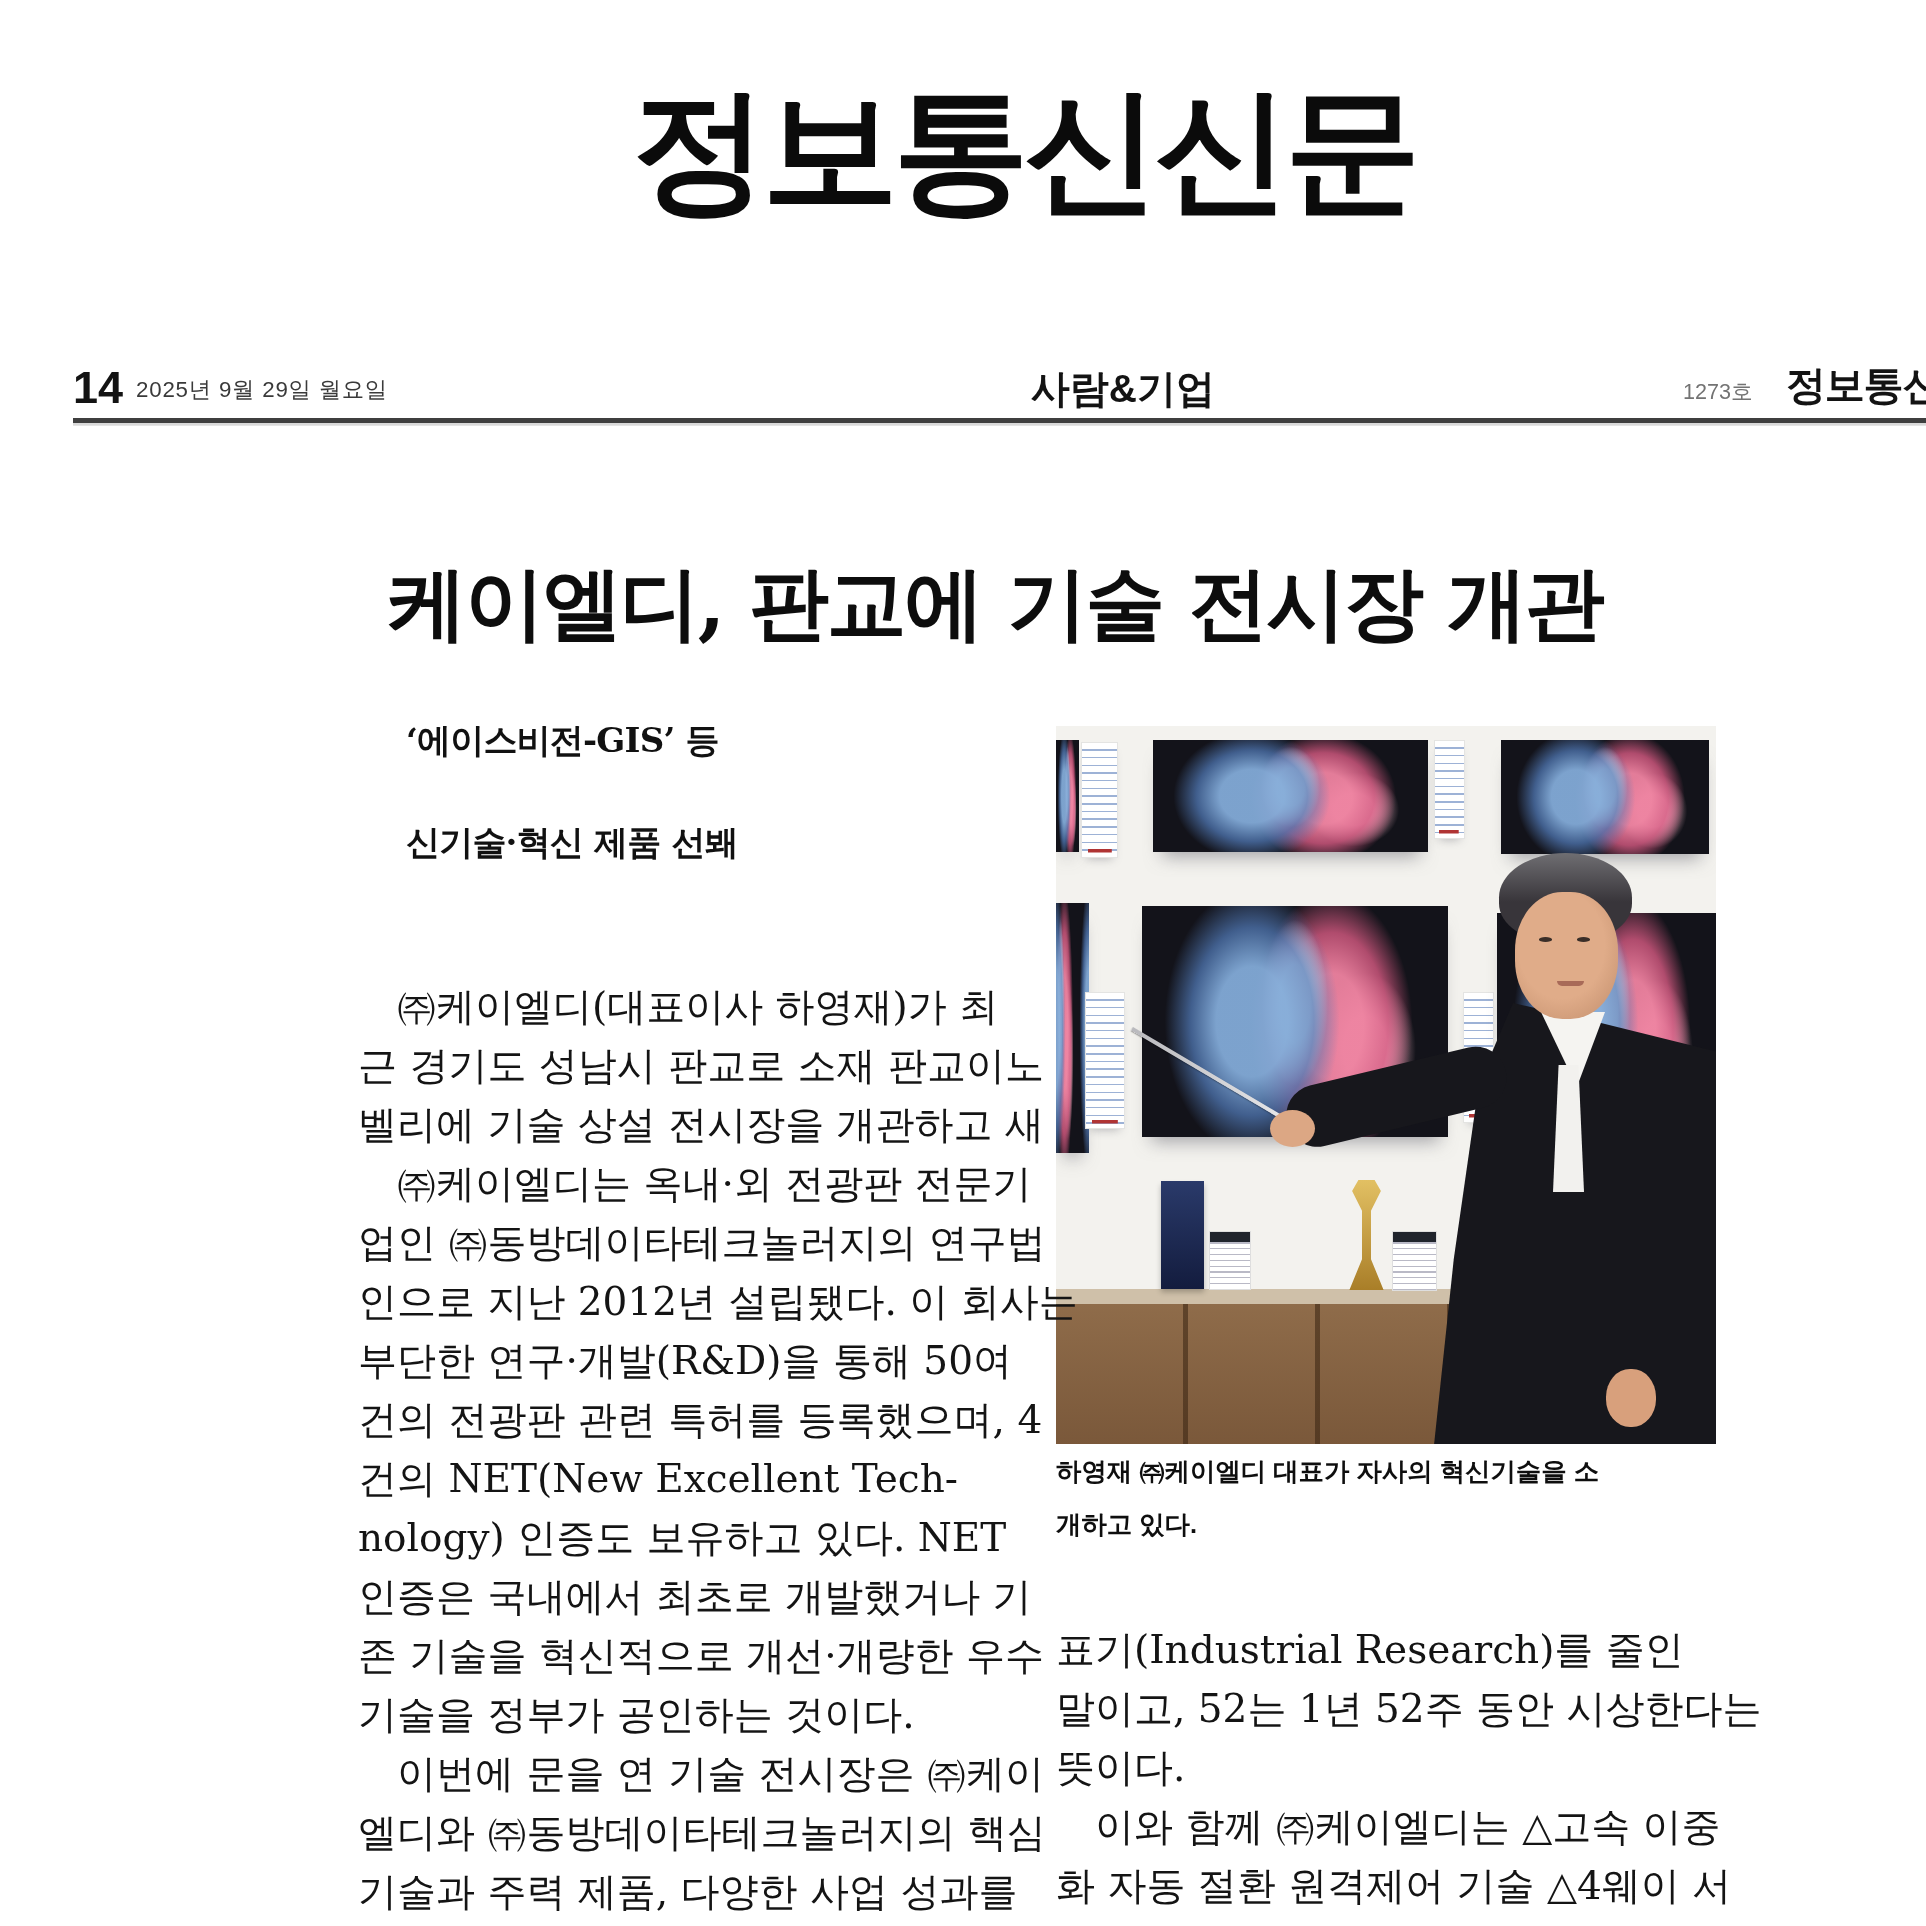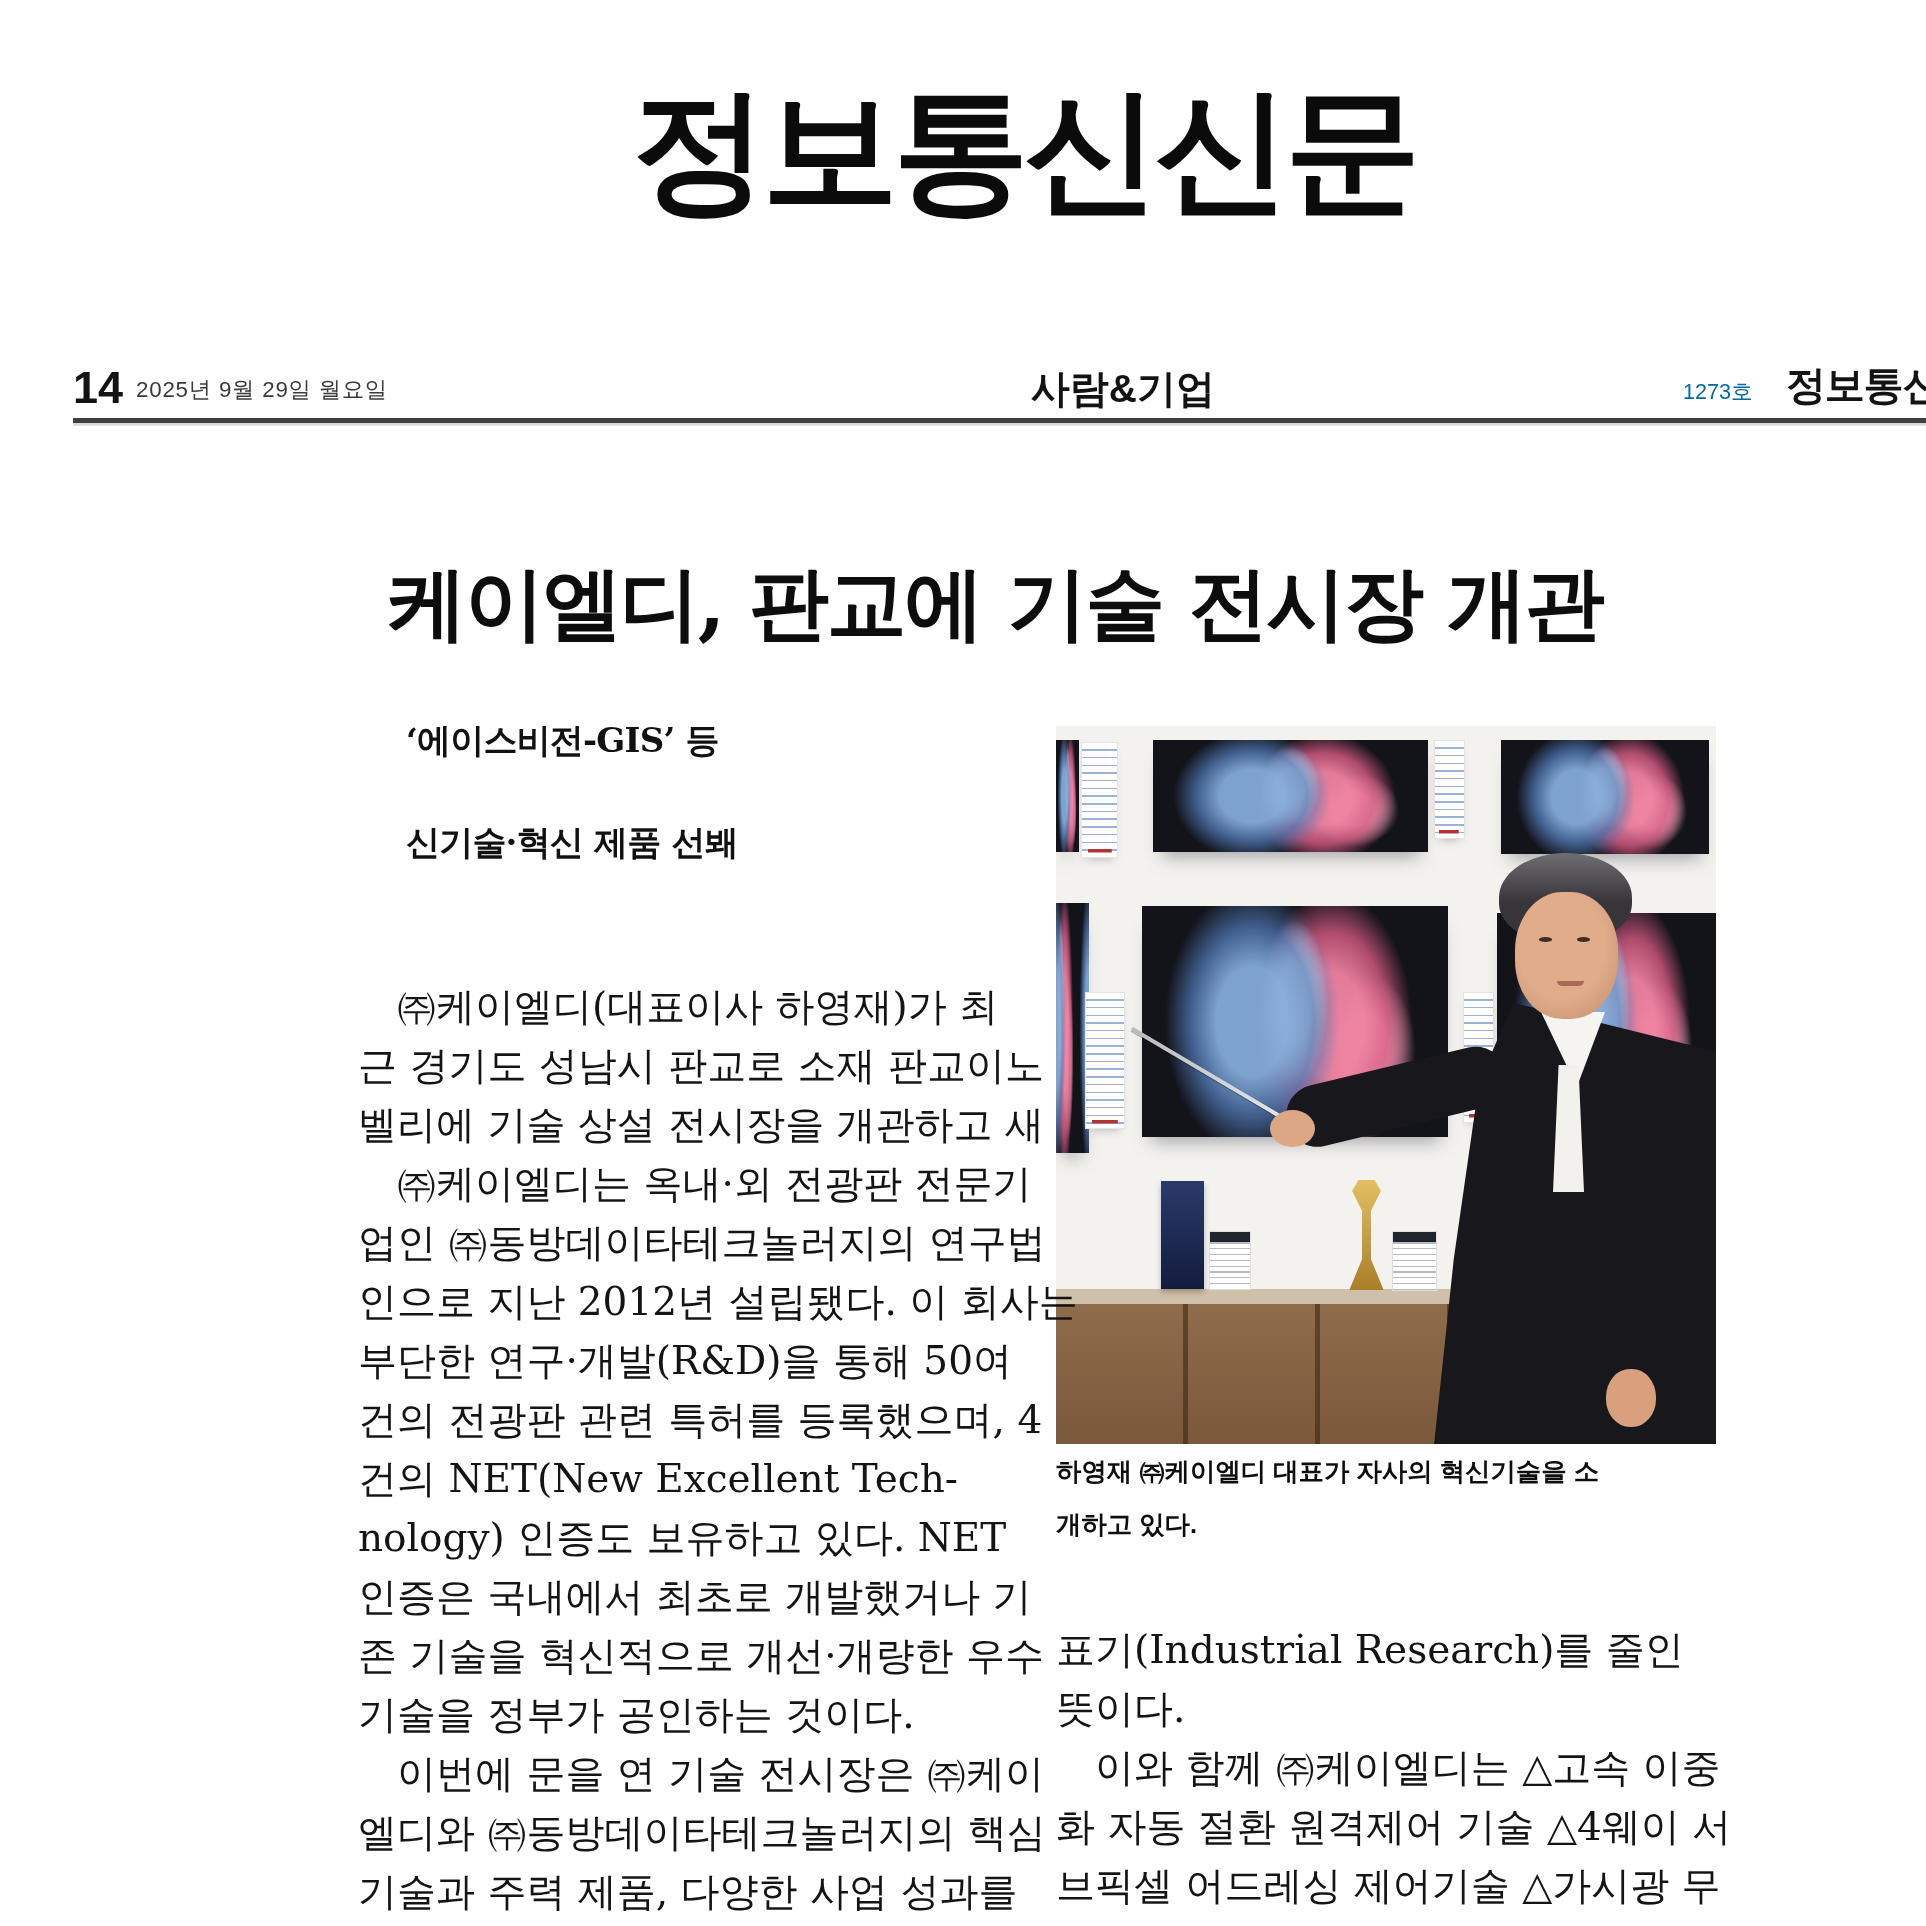--- a/index.html
+++ b/index.html
@@ -8,21 +8,21 @@
   .abs{position:absolute;}
   
   .masthead{left:613px;top:75px;width:821px;text-align:center;font-weight:bold;
             font-size:136px;letter-spacing:-5.4px;line-height:1.1;color:#0b0b0b;}
   .pagenum{left:73px;top:365px;font-family:"Liberation Sans","DejaVu Sans",sans-serif;
            font-weight:bold;font-size:45px;line-height:1;}
   .dateline{left:136px;top:379px;font-family:"Liberation Sans","DejaVu Sans",sans-serif;
             font-size:22.3px;line-height:1;color:#3a3a3a;letter-spacing:0.8px;}
   .section{left:830px;top:369px;width:385px;text-align:right;
            font-family:"Liberation Sans","DejaVu Sans",sans-serif;font-weight:bold;font-size:39px;line-height:1;}
-  .issue{left:1683px;top:381px;font-family:"Liberation Sans","DejaVu Sans",sans-serif;font-size:21.6px;line-height:1;color:#0369a1;}
+  .issue{left:1683px;top:381px;font-family:"Liberation Sans","DejaVu Sans",sans-serif;font-size:21.6px;line-height:1;color:#737373;}
   .papername{left:1772px;top:365px;width:208px;text-align:right;font-weight:bold;
              font-size:40px;letter-spacing:-1.2px;line-height:1;}
   .rule{left:73px;top:418px;width:1900px;height:5.4px;background:#3f3f3f;box-shadow:0 2.7px 0 #d9d9d9;}
   
   .headline{left:387px;top:559px;font-weight:bold;font-size:80px;letter-spacing:-2.3px;line-height:1.1;color:#0d0d0d;white-space:nowrap;}
   .subhead{left:406px;font-weight:bold;font-size:34px;letter-spacing:-0.8px;line-height:1;white-space:nowrap;color:#111;}
   
   .col{position:absolute;}
   .bodyline{height:59px;line-height:59px;font-size:39px;white-space:nowrap;color:#141414;}
   .indent{padding-left:39px;}
@@ -155,20 +155,21 @@
       <div class="bodyline">nology) 인증도 보유하고 있다. NET</div>
       <div class="bodyline">인증은 국내에서 최초로 개발했거나 기</div>
       <div class="bodyline">존 기술을 혁신적으로 개선·개량한 우수</div>
       <div class="bodyline">기술을 정부가 공인하는 것이다.</div>
       <div class="bodyline indent">이번에 문을 연 기술 전시장은 ㈜케이</div>
       <div class="bodyline">엘디와 ㈜동방데이타테크놀러지의 핵심</div>
       <div class="bodyline">기술과 주력 제품, 다양한 사업 성과를</div>
     </div>
   <div class="col" style="left:1056px;top:1620px;width:663px">
       <div class="bodyline">표기(Industrial Research)를 줄인</div>
+      <div class="bodyline">말이고, 52는 1년 52주 동안 시상한다는</div>
       <div class="bodyline">뜻이다.</div>
       <div class="bodyline indent">이와 함께 ㈜케이엘디는 △고속 이중</div>
       <div class="bodyline">화 자동 절환 원격제어 기술 △4웨이 서</div>
       <div class="bodyline">브픽셀 어드레싱 제어기술 △가시광 무</div>
     </div>
 
 </div>
 
 
 </body></html>

